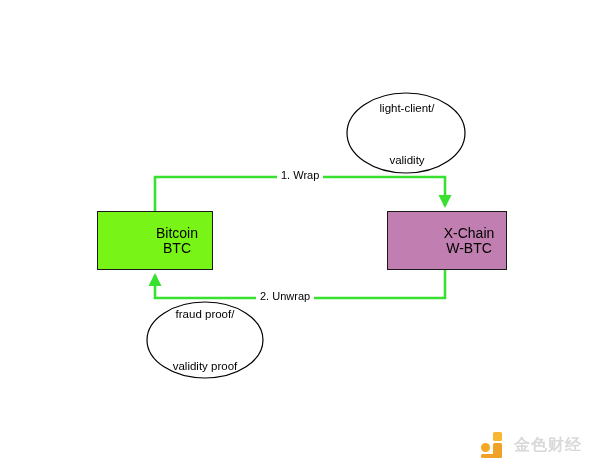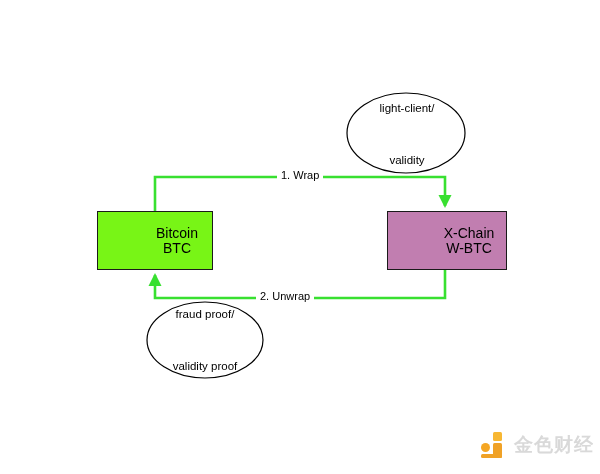--- a/index.html
+++ b/index.html
@@ -133,21 +133,21 @@
     background: #F0A227;
   }
   #wm-sq-base {
     left: 0px;
     top: 22px;
     width: 21px;
     height: 4px;
     background: #F0A227;
   }
   #watermark-text {
-    font-size: 19px;
+    font-size: 16px;
     font-weight: bold;
     color: #D9D9D9;
     letter-spacing: 1px;
     line-height: 20px;
   }
 </style>
 </head>
 <body>
 
 <div id="canvas">

